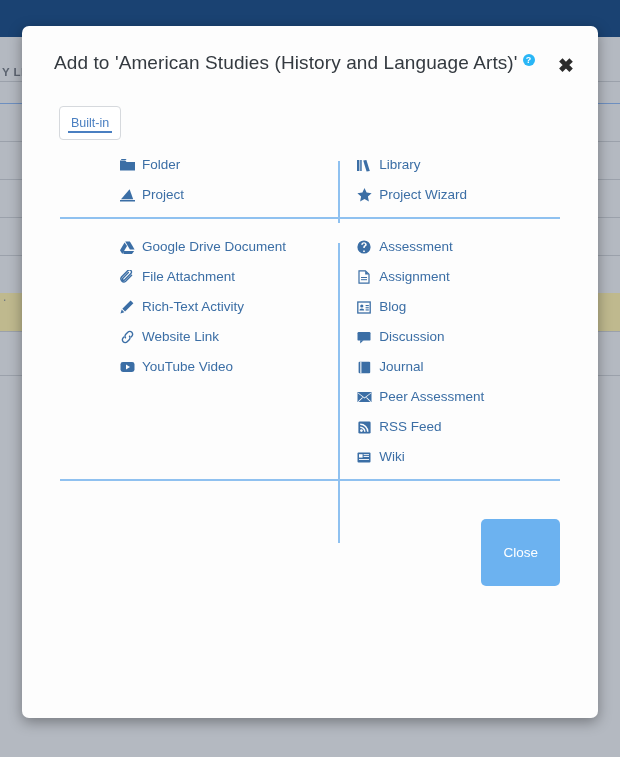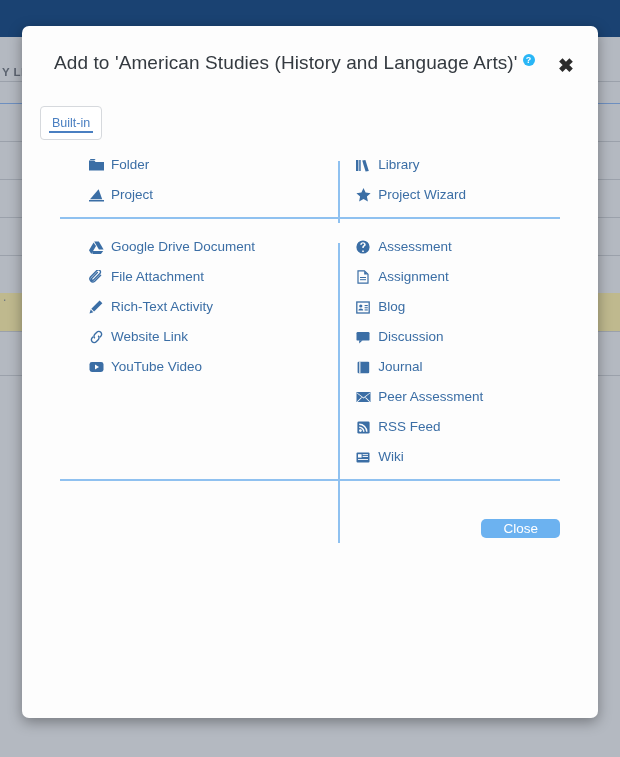--- a/index.html
+++ b/index.html
@@ -125,20 +125,21 @@
     padding: 0 11px;
     cursor: pointer;
     box-sizing: border-box;
   }
   .tab.active {
     color: #4a7fc1;
     border: 1px solid #d6d9dd;
     border-radius: 4px;
     background: #ffffff;
     position: relative;
+    margin-left: 19px;
   }
   .tab.active::after {
     content: "";
     position: absolute;
     left: 8px; right: 8px;
     bottom: 6px;
     height: 2px;
     background: #4a7fc1;
   }
   .tab.inactive {
@@ -151,21 +152,21 @@
     position: relative;
     padding: 0;
   }
   .cols {
     display: flex;
     position: relative;
   }
   .col {
     box-sizing: border-box;
   }
-  .col-left  { width: 352px; padding-left: 66px; }
+  .col-left  { width: 352px; padding-left: 97px; }
   .col-right { width: 260px; }
   .vdivider {
     position: absolute;
     width: 2px;
     background: #8fc1f0;
     left: 316px;
   }
 
   .item {
     display: flex;
@@ -205,21 +206,21 @@
   .close-btn {
     position: absolute;
     right: 38px;
     top: 38px;
     background: #6cb2f0;
     color: #ffffff;
     border: none;
     border-radius: 5px;
     font-size: 13.5px;
     font-family: "Liberation Sans", sans-serif;
-    padding: 2px 22px;
+    padding: 26px 22px;
     cursor: pointer;
   }
 </style>
 </head>
 <body>
 
 <div id="page-bg">
   <div class="bg-topbar"></div>
   <div class="bg-rows">
     <div class="bg-row" style="top:18px;height:26px;"></div>

